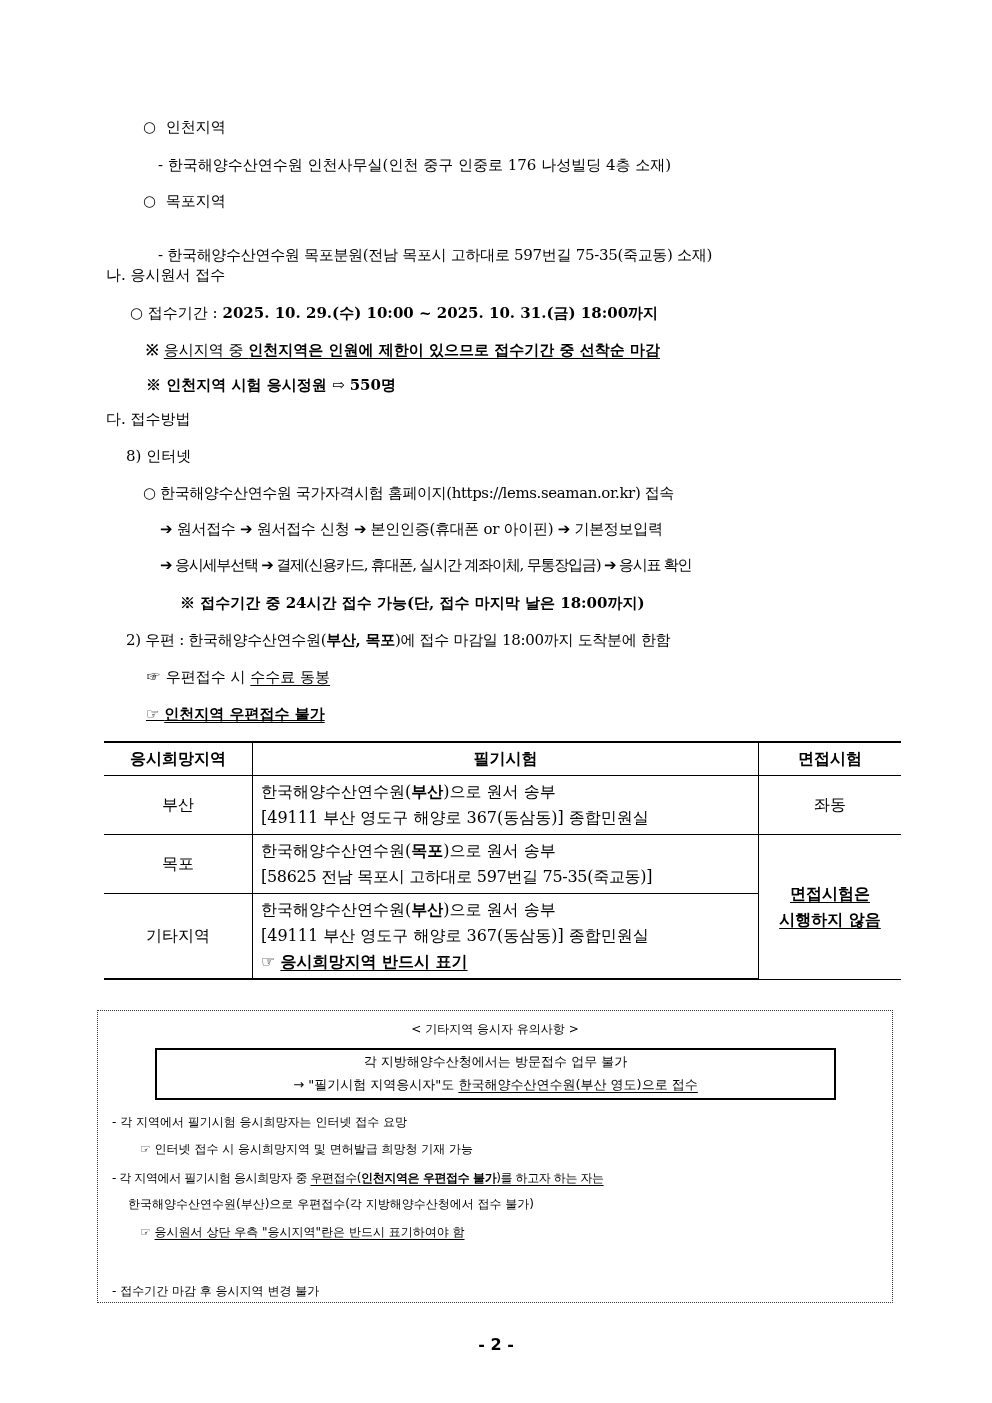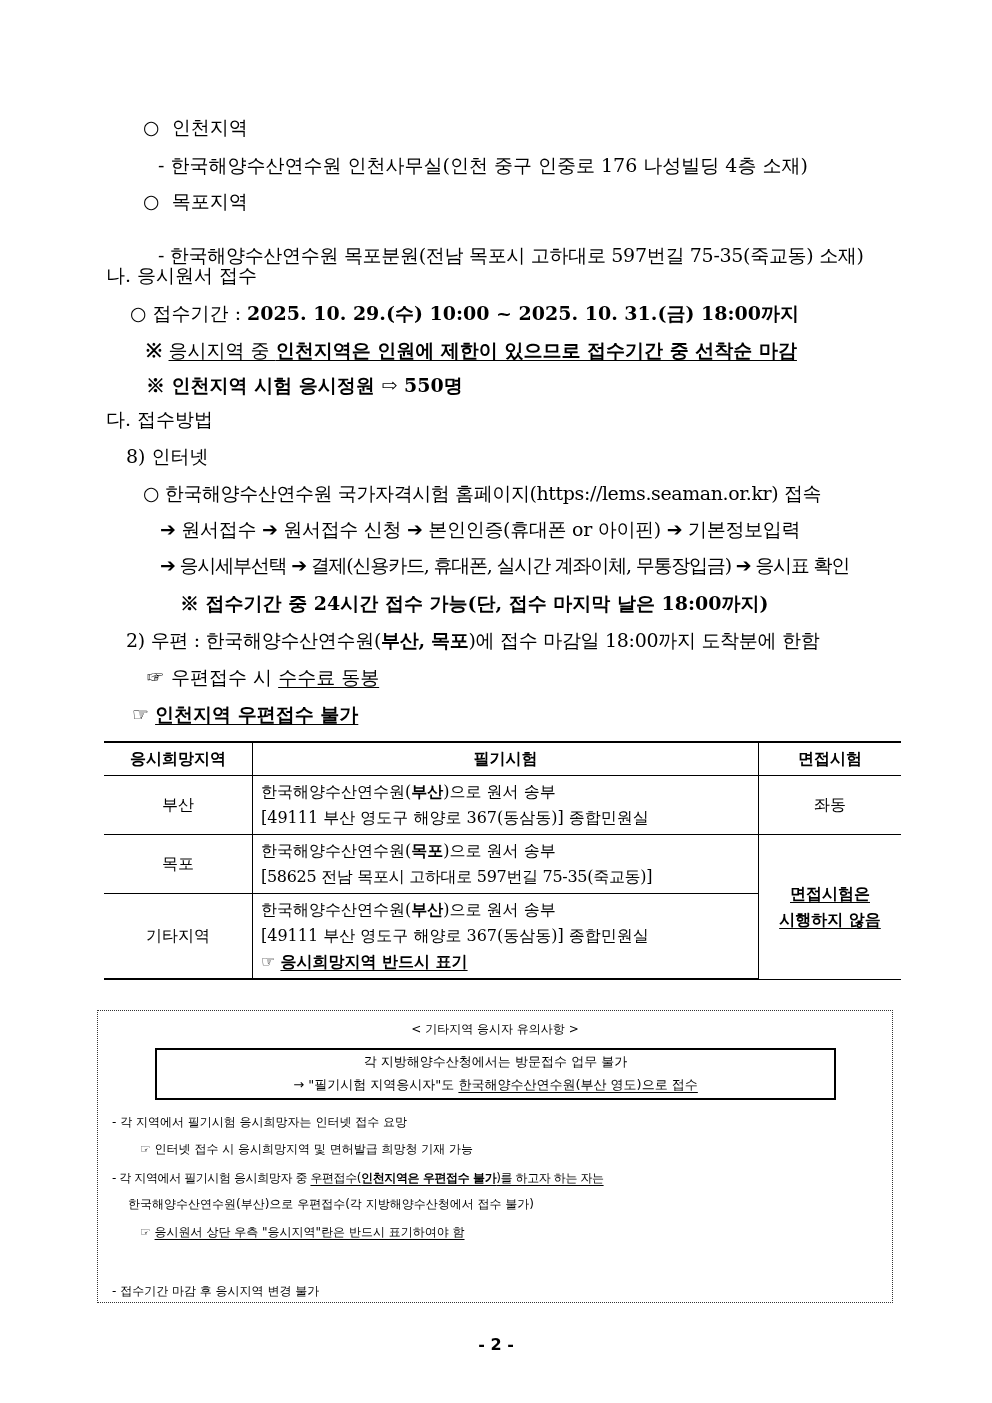--- a/index.html
+++ b/index.html
@@ -1,18 +1,18 @@
 <!DOCTYPE html>
 <html><head>
 <meta charset="utf-8">
 <style>
   html, body { margin:0; padding:0; background:#ffffff; }
   body { width:992px; height:1403px; position:relative; overflow:hidden;
          font-family:"DejaVu Serif","Liberation Serif",serif; color:#000; }
-  .ln { position:absolute; white-space:nowrap; font-size:19px; line-height:26px; }
+  .ln { position:absolute; white-space:nowrap; font-size:15px; line-height:26px; }
   .b { font-weight:bold; }
   .u { text-decoration:underline; text-underline-offset:3px; }
   .bu { font-weight:bold; text-decoration:underline; text-underline-offset:3px; }
   table.reg { position:absolute; left:104px; top:741px; width:797px; border-collapse:collapse;
               font-size:16px; line-height:26px; }
   table.reg th, table.reg td { border:1px solid #000; padding:3px 8px; }
   table.reg tr:first-child th { border-top:2px solid #000; }
   table.reg tr:last-child td { border-bottom:2px solid #000; }
   table.reg th:first-child, table.reg td:first-child { border-left:none; }
   table.reg th:last-child, table.reg td:last-child { border-right:none; }
@@ -56,21 +56,21 @@
 <div class="ln" style="left:160px;top:516px;letter-spacing:-0.3px;">➔ 원서접수 ➔ 원서접수 신청 ➔ 본인인증(휴대폰 or 아이핀) ➔ 기본정보입력</div>
 <div class="ln" style="left:160px;top:552px;letter-spacing:-1.2px;">➔ 응시세부선택 ➔ 결제(신용카드, 휴대폰, 실시간 계좌이체, 무통장입금) ➔ 응시표 확인</div>
 <div class="ln b" style="left:180px;top:590px;">※ 접수기간 중 24시간 접수 가능(단, 접수 마지막 날은 18:00까지)</div>
 
 <div class="ln" style="left:126px;top:627px;letter-spacing:-0.3px;">
   <span>2) 우편 : 한국해양수산연수원(</span><span class="b">부산, 목포</span><span>)에 접수 마감일 18:00까지 도착분에 한함</span>
 </div>
 <div class="ln" style="left:146px;top:664px;">
   <span>☞ 우편접수 시 </span><span class="u">수수료 동봉</span>
 </div>
-<div class="ln" style="left:132px;top:701px;">
+<div class="ln" style="left:146px;top:701px;text-decoration:underline;">
   <span>☞ </span><span class="bu">인천지역 우편접수 불가</span>
 </div>
 
 <table class="reg">
   <tbody>
       <tr>
     <th style="width:132px;">응시희망지역</th>
     <th>필기시험</th>
     <th style="width:126px;">면접시험</th>
   </tr>

